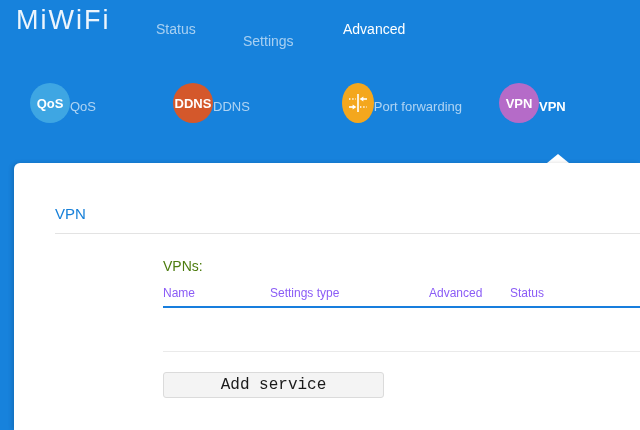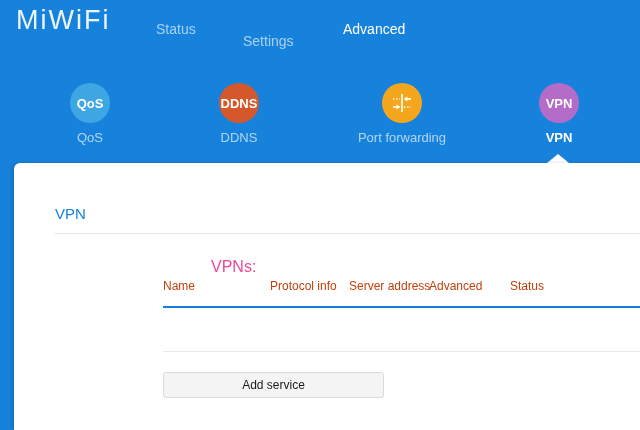--- a/index.html
+++ b/index.html
@@ -25,25 +25,25 @@
     cursor: pointer; white-space: nowrap;
   }
   .nav-item.active { color: #ffffff; font-weight: normal; }
   .nav-status   { left: 156px; }
   .nav-settings { left: 243px; margin-top: 12px; }
   .nav-advanced { left: 343px; }
 
   
   .quick-item {
     position: absolute; top: 83px; width: 120px;
-    display: flex; flex-direction: column; align-items: center;
+    display: flex; flex-direction: row; align-items: center;
     cursor: pointer;
   }
   .qi-1 { left: 30px; }   
-  .qi-2 { left: 179px; }  
+  .qi-2 { left: 173px; }  
   .qi-3 { left: 342px; }  
   .qi-4 { left: 499px; }  
   .circle {
     width: 40px; height: 40px; border-radius: 50%;
     display: flex; align-items: center; justify-content: center;
     color: #ffffff; font-size: 13px; font-weight: bold; letter-spacing: 0;
   }
   .quick-label {
     margin-top: 7px; font-size: 13px; color: rgba(255,255,255,0.65);
     white-space: nowrap;
@@ -70,26 +70,26 @@
     position: absolute; left: 41px; top: 42px;
     font-size: 15px; color: #1780D9;
   }
   .title-rule {
     position: absolute; left: 41px; right: 0; top: 70px;
     height: 1px; background: #e3e3e3;
   }
 
   .section-label {
     position: absolute; left: 149px; top: 95px;
-    font-size: 16px; color: #ec4899; margin-left: 48px;
+    font-size: 14px; color: #4d7c0f;
   }
 
   .col-header {
-    position: absolute; top: 116px;
-    font-size: 12px; color: #c2410c; white-space: nowrap;
+    position: absolute; top: 123px;
+    font-size: 12px; color: #8b5cf6; white-space: nowrap;
   }
   .col-0 { left: 149px; }
   .col-1 { left: 256px; }
   .col-2 { left: 335px; }
   .col-3 { left: 415px; }
   .col-4 { left: 496px; }
 
   .header-rule {
     position: absolute; left: 149px; right: 0; top: 143px;
     height: 2px; background: #187EDD;
@@ -105,22 +105,22 @@
     position: absolute; left: 149px; right: 0; top: 188px;
     height: 1px; background: #eaeaea;
   }
 
   .add-btn {
     position: absolute; left: 149px; top: 209px;
     width: 221px; height: 26px;
     background: #f4f4f4;
     border: 1px solid #dbdbdb;
     border-radius: 3px;
-    font-family: Liberation Sans, sans-serif;
-    font-size: 12px; color: #1a1a1a;
+    font-family: Liberation Mono, monospace;
+    font-size: 16px; color: #1a1a1a;
     cursor: pointer;
   }
 </style>
 </head>
 <body>
 
 <div class="topnav">
   <div class="brand">MiWiFi</div>
   <div class="nav-item nav-status">Status</div>
   <div class="nav-item nav-settings">Settings</div>
@@ -158,22 +158,21 @@
 </div>
 
 <div class="notch"></div>
 <div class="panel">
   <div class="panel-title">VPN</div>
   <div class="title-rule"></div>
 
   <div class="section-label">VPNs:</div>
 
   <div class="col-header col-0">Name</div>
-  <div class="col-header col-1">Protocol info</div>
-  <div class="col-header col-2">Server address</div>
+  <div class="col-header col-1">Settings type</div>
   <div class="col-header col-3">Advanced</div>
   <div class="col-header col-4">Status</div>
 
   <div class="header-rule"></div>
 
 
   <div class="row-rule"></div>
 
   <button class="add-btn">Add service</button>
 </div>

